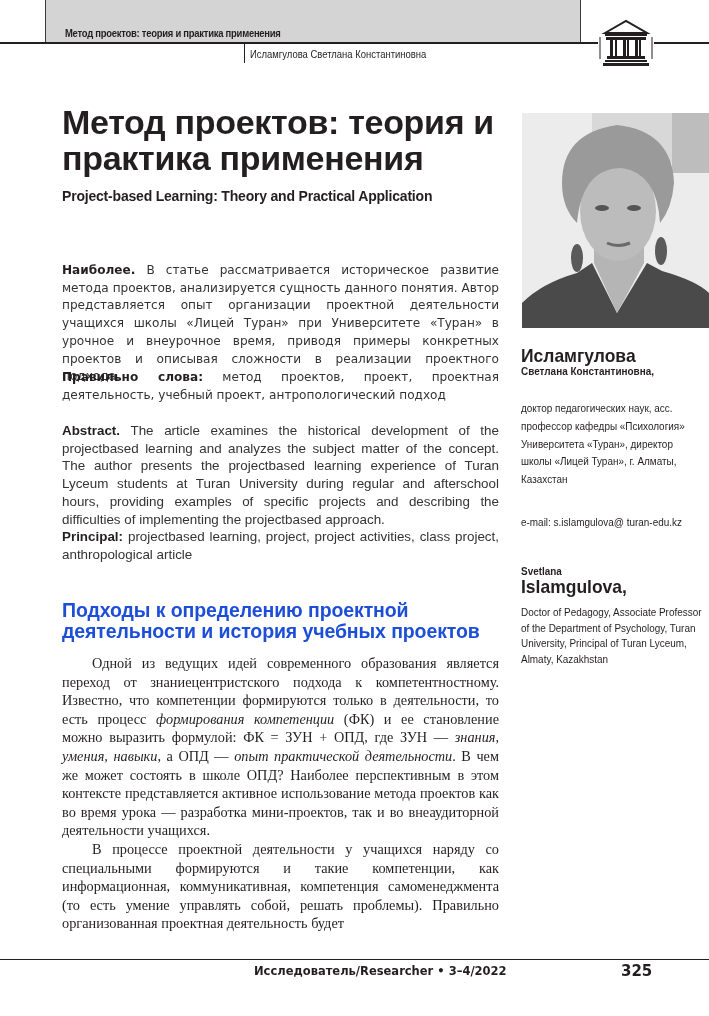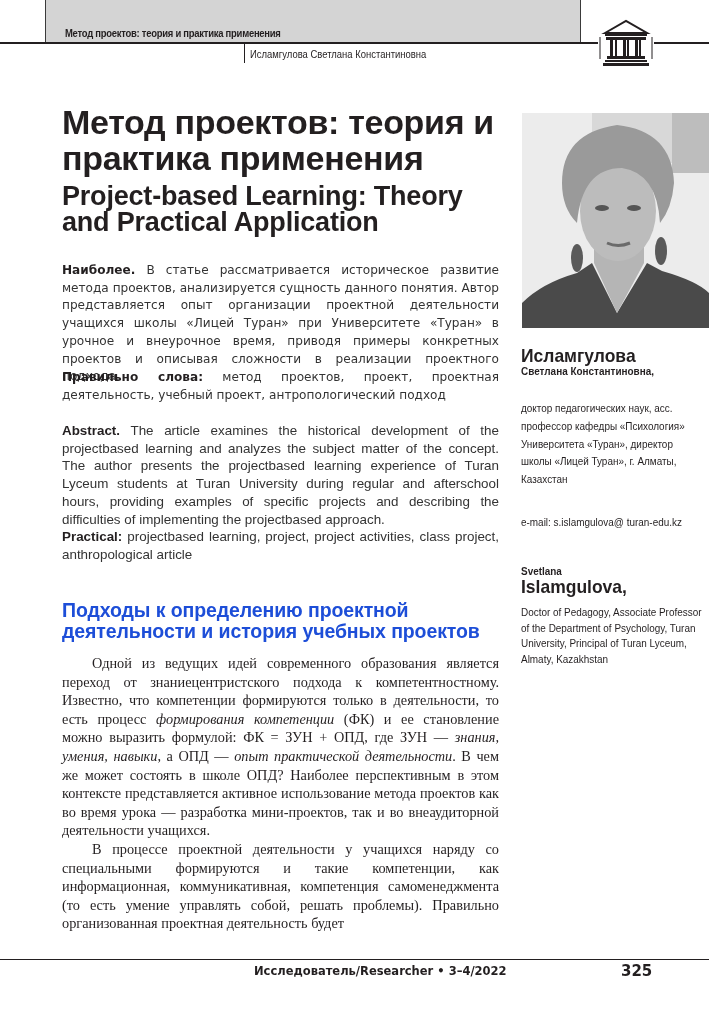--- a/index.html
+++ b/index.html
@@ -9,21 +9,21 @@
   .hdr-box { position: absolute; left: 45px; top: 0; width: 536px; height: 42px; background: #d4d4d4; border-left: 1px solid #3a3a3a; border-right: 1px solid #3a3a3a; box-sizing: border-box; }
   .hdr-title { position: absolute; left: 65px; top: 27px; font-family: "Liberation Sans", sans-serif; font-size: 11px; font-weight: bold; letter-spacing: -0.3px; transform: scaleX(0.86); transform-origin: left; white-space: nowrap; color: #231f20; }
   .hdr-rule-left { position: absolute; left: 0; top: 42px; width: 600px; height: 2px; background: #231f20; }
   .hdr-rule-right { position: absolute; left: 652px; top: 42px; width: 57px; height: 2px; background: #231f20; }
   .hdr-author-sep { position: absolute; left: 244px; top: 44px; width: 1px; height: 19px; background: #231f20; }
   .hdr-author { position: absolute; left: 250px; top: 48px; font-family: "Liberation Sans", sans-serif; font-size: 11px; white-space: nowrap; transform: scaleX(0.86); transform-origin: left; color: #231f20; }
   .logo { position: absolute; left: 598px; top: 15px; width: 56px; height: 54px; }
 
   
   .title-ru { position: absolute; left: 62px; top: 104px; width: 440px; font-family: "Liberation Sans", sans-serif; font-size: 34px; font-weight: bold; line-height: 36px; letter-spacing: -0.3px; color: #231f20; }
-  .title-en { position: absolute; left: 62px; top: 183px; width: 440px; font-family: "Liberation Sans", sans-serif; font-size: 27px; font-weight: bold; line-height: 26px; color: #231f20; letter-spacing: -0.2px; }
+  .title-en { position: absolute; left: 62px; top: 183px; width: 440px; font-family: "Liberation Sans", sans-serif; font-size: 14px; font-weight: bold; line-height: 26px; color: #231f20; letter-spacing: -0.2px; }
 
   
   .abs { position: absolute; left: 62px; width: 437px; font-family: "DejaVu Sans", sans-serif; font-size: 12.1px; line-height: 17.7px; text-align: justify; color: #333; }
   .abs b { color: #231f20; }
   .abs-ru { top: 262px; }
   .kw-ru { top: 369px; }
   .abs-en { top: 422px; font-family: "Liberation Sans", sans-serif; font-size: 13.4px; }
   .kw-en { top: 528px; font-family: "Liberation Sans", sans-serif; font-size: 13.4px; }
 
   
@@ -80,21 +80,21 @@
     <rect x="5" y="48" width="46" height="3" fill="#231f20"></rect>
   </svg>
 </div>
 
 <div class="title-ru">Метод проектов: теория и практика применения</div>
 <div class="title-en">Project-based Learning: Theory and Practical Application</div>
 
 <div class="abs abs-ru"><b>Наиболее.</b><span> В статье рассматривается историческое развитие метода проектов, анализируется сущность данного понятия. Автор представляется опыт организации проектной деятельности учащихся школы «Лицей Туран» при Университете «Туран» в урочное и внеурочное время, приводя примеры конкретных проектов и описывая сложности в реализации проектного подхода.</span></div>
 <div class="abs kw-ru"><b>Правильно слова:</b><span> метод проектов, проект, проектная деятельность, учебный проект, антропологический подход</span></div>
 <div class="abs abs-en"><b>Abstract.</b><span> The article examines the historical development of the projectbased learning and analyzes the subject matter of the concept. The author presents the projectbased learning experience of Turan Lyceum students at Turan University during regular and afterschool hours, providing examples of specific projects and describing the difficulties of implementing the projectbased approach.</span></div>
-<div class="abs kw-en"><b>Practical:</b><span> projectbased learning, project, project activities, class project, anthropological article</span></div>
+<div class="abs kw-en"><b>Principal:</b><span> projectbased learning, project, project activities, class project, anthropological article</span></div>
 
 <div class="sec-h">Подходы к определению проектной деятельности и история учебных проектов</div>
 
 <div class="body-text">
   <p><span>Одной из ведущих идей современного образования является переход от знаниецентристского подхода к компетентностному. Известно, что компетенции формируются только в деятельности, то есть процесс </span><i>формирования компетенции</i><span> (ФК) и ее становление можно выразить формулой: ФК = ЗУН + ОПД, где ЗУН — </span><i>знания, умения, навыки</i><span>, а ОПД — </span><i>опыт практической деятельности</i><span>. В чем же может состоять в школе ОПД? Наиболее перспективным в этом контексте представляется активное использование метода проектов как во время урока — разработка мини-проектов, так и во внеаудиторной деятельности учащихся.</span></p>
   <p>В процессе проектной деятельности у учащихся наряду со специальными формируются и такие компетенции, как информационная, коммуникативная, компетенция самоменеджмента (то есть умение управлять собой, решать проблемы). Правильно организованная проектная деятельность будет</p>
 </div>
 
 <div class="photo">
   <svg width="187" height="215" viewBox="0 0 187 215">

